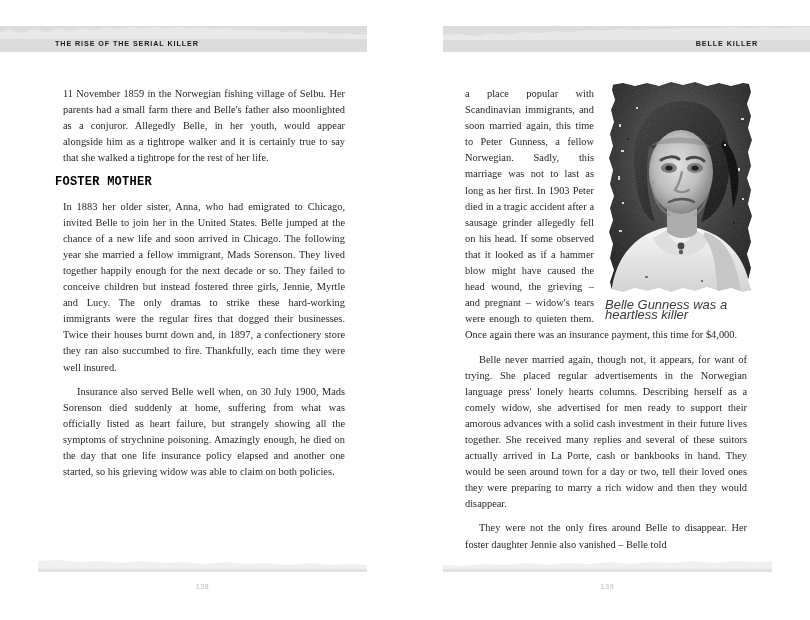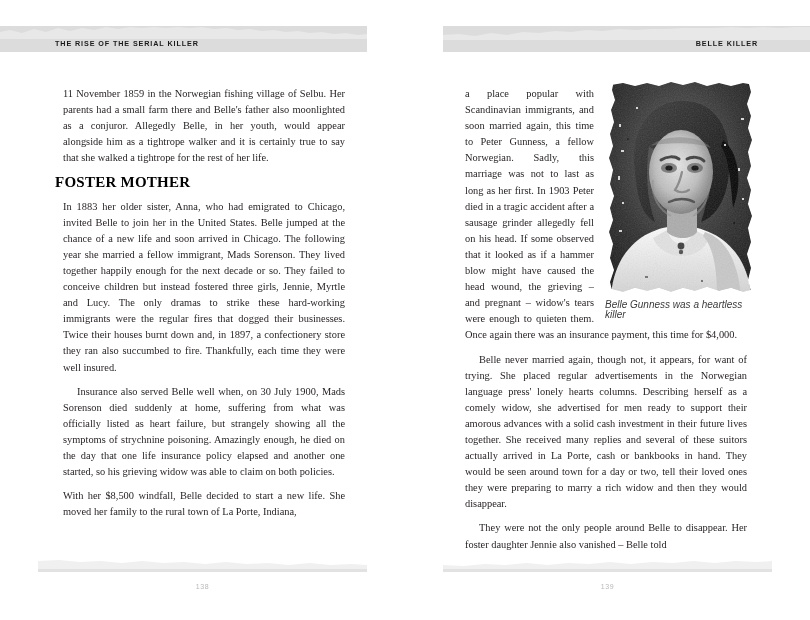--- a/index.html
+++ b/index.html
@@ -85,23 +85,23 @@
     color: #231f20;
     text-align: justify;
     hyphens: none;
   }
   .page-right .col { left: 52px; right: 55px; }
 
   p { margin: 8px; text-align: justify; text-justify: inter-word; font-family: Liberation Serif, serif; }
   p.indent { text-indent: 14px; }
 
   h2.sect {
-    font-family: Liberation Serif, serif;
+    font-family: Liberation Mono, monospace;
     font-weight: bold;
-    font-size: 15px;
+    font-size: 12px;
     letter-spacing: 0.25px;
     color: #000;
     margin: 2px 0 2px 0;
     text-align: left;
   }
 
   
   .photo-wrap {
     float: right;
     width: 150px;
@@ -113,21 +113,21 @@
     height: 215px;
     position: relative;
     overflow: hidden;
     background: #2e2b28;
     filter: grayscale(100%) contrast(1.12);
   }
   .photo svg { display: block; width: 100%; height: 100%; }
   .caption {
     font-family: "Liberation Sans", sans-serif;
     font-style: italic;
-    font-size: 10px;
+    font-size: 13px;
     color: #3a3a3a;
     margin-top: 5px;
     text-align: left;
     line-height: 10px;
   }
   .wrap-text { text-align: justify; }
 </style>
 </head>
 <body>
 
@@ -145,21 +145,20 @@
       <div class="runhead runhead-left">THE RISE OF THE SERIAL KILLER</div>
     </div>
 
     <div class="col">
       <p>11 November 1859 in the Norwegian fishing village of Selbu. Her parents had a small farm there and Belle's father also moonlighted as a conjuror. Allegedly Belle, in her youth, would appear alongside him as a tightrope walker and it is certainly true to say that she walked a tightrope for the rest of her life.</p>
 
       <h2 class="sect">FOSTER MOTHER</h2>
       <p>In 1883 her older sister, Anna, who had emigrated to Chicago, invited Belle to join her in the United States. Belle jumped at the chance of a new life and soon arrived in Chicago. The following year she married a fellow immigrant, Mads Sorenson. They lived together happily enough for the next decade or so. They failed to conceive children but instead fostered three girls, Jennie, Myrtle and Lucy. The only dramas to strike these hard-working immigrants were the regular fires that dogged their businesses. Twice their houses burnt down and, in 1897, a confectionery store they ran also succumbed to fire. Thankfully, each time they were well insured.</p>
       <p class="indent">Insurance also served Belle well when, on 30 July 1900, Mads Sorenson died suddenly at home, suffering from what was officially listed as heart failure, but strangely showing all the symptoms of strychnine poisoning. Amazingly enough, he died on the day that one life insurance policy elapsed and another one started, so his grieving widow was able to claim on both policies.</p>
 
-      <p>With her $8,500 windfall, Belle decided to start a new life. She moved her family to the rural town of La Porte, Indiana,</p>
     </div>
 
     <div class="foot-band foot-left">
       <svg viewBox="0 0 315 12" preserveAspectRatio="none">
         <path fill="#e2e2e2" d="M0,3 L14,2 L28,4 L42,2 L56,4 L70,3 L84,5 L98,3 L112,5 L126,4 L140,6 L154,4 L168,6 L182,5 L196,7 L210,5 L224,7 L238,6 L252,8 L266,6 L280,8 L294,7 L308,9 L315,8 L315,12 L0,12 Z"></path>
         <path fill="#f0f0f0" d="M0,1 L20,0 L40,2 L60,1 L80,3 L100,1 L120,3 L140,2 L160,4 L180,2 L200,4 L220,3 L240,5 L260,3 L280,5 L300,4 L315,5 L315,9 L0,9 Z"></path>
       </svg>
     </div>
 
     <div class="folio">138</div>
@@ -270,21 +269,21 @@
             </g>
 
             <rect width="150" height="215" filter="url(#grain)" fill="#808080" opacity="0.5"></rect>
           </svg>
         </div>
         <div class="caption">Belle Gunness was a heartless killer</div>
       </div>
 
       <p class="wrap-text">a place popular with Scandinavian immigrants, and soon married again, this time to Peter Gunness, a fellow Norwegian. Sadly, this marriage was not to last as long as her first. In 1903 Peter died in a tragic accident after a sausage grinder allegedly fell on his head. If some observed that it looked as if a hammer blow might have caused the head wound, the grieving – and pregnant – widow's tears were enough to quieten them. Once again there was an insurance payment, this time for $4,000.</p>
       <p class="indent">Belle never married again, though not, it appears, for want of trying. She placed regular advertisements in the Norwegian language press' lonely hearts columns. Describing herself as a comely widow, she advertised for men ready to support their amorous advances with a solid cash investment in their future lives together. She received many replies and several of these suitors actually arrived in La Porte, cash or bankbooks in hand. They would be seen around town for a day or two, tell their loved ones they were preparing to marry a rich widow and then they would disappear.</p>
-      <p class="indent">They were not the only people around Belle to disappear. Her foster daughter Jennie also vanished – Belle told</p>
+      <p class="indent">They were not the only fires around Belle to disappear. Her foster daughter Jennie also vanished – Belle told</p>
     </div>
 
     <div class="foot-band foot-right">
       <svg viewBox="0 0 315 12" preserveAspectRatio="none">
         <path fill="#e2e2e2" d="M0,8 L14,9 L28,7 L42,9 L56,7 L70,8 L84,6 L98,8 L112,6 L126,7 L140,5 L154,7 L168,5 L182,6 L196,4 L210,6 L224,4 L238,5 L252,3 L266,5 L280,3 L294,4 L308,2 L315,3 L315,12 L0,12 Z"></path>
         <path fill="#f0f0f0" d="M0,5 L20,6 L40,4 L60,5 L80,3 L100,5 L120,3 L140,4 L160,2 L180,4 L200,2 L220,3 L240,1 L260,3 L280,1 L300,2 L315,1 L315,9 L0,9 Z"></path>
       </svg>
     </div>
 
     <div class="folio">139</div>

